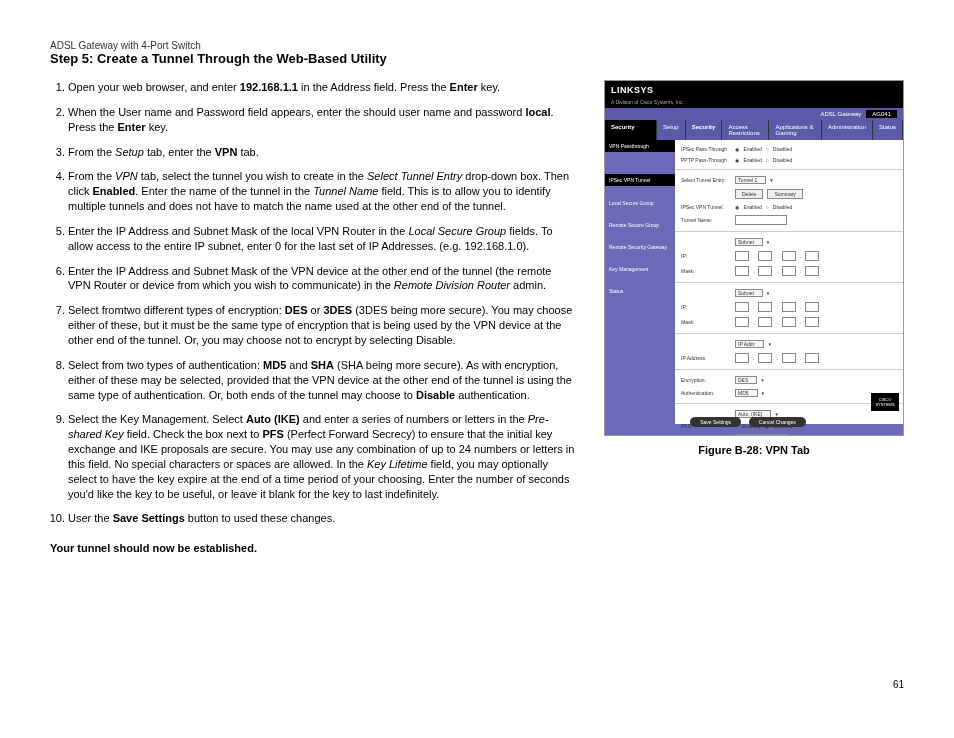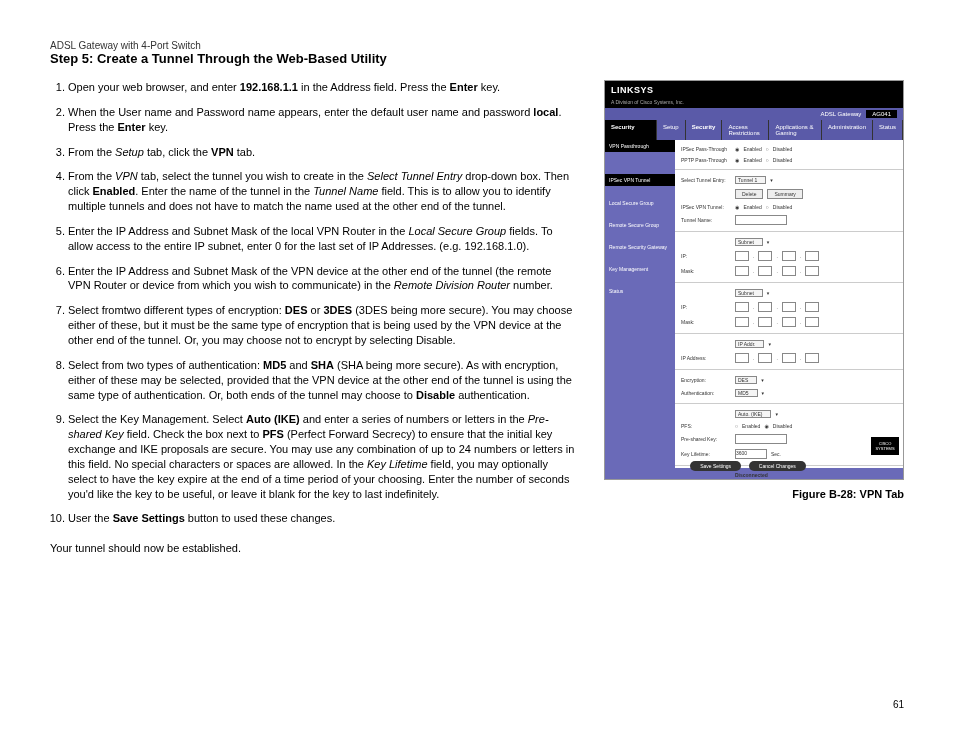--- a/index.html
+++ b/index.html
@@ -36,42 +36,42 @@
     margin: 0;
     padding-left: 18px;
   }
   ol li {
     margin-bottom: 10px;
     line-height: 1.35;
   }
   .b { font-weight: bold; }
   .i { font-style: italic; }
   .footer-note {
-    font-weight: normal;
+    font-weight: bold;
     margin-top: 16px;
   }
   .page-num {
     position: absolute;
-    bottom: 28px;
+    bottom: 48px;
     right: 50px;
     font-size: 10px;
   }
   .figure-col {
     width: 300px;
   }
   .figure-caption {
-    text-align: right;
+    text-align: center;
     font-weight: bold;
     font-size: 11px;
     margin-top: 8px;
   }
   
   .shot {
     width: 300px;
-    height: 400px;
+    height: 356px;
     border: 1px solid #999;
     box-sizing: border-box;
     background: #6a6ab8;
     position: relative;
     overflow: hidden;
     font-size: 6px;
   }
   .shot-top {
     background: #000;
     color: #fff;
@@ -195,25 +195,25 @@
 </head>
 <body>
 
 <div class="header-label">ADSL Gateway with 4-Port Switch</div>
 <div class="step-title">Step 5: Create a Tunnel Through the Web-Based Utility</div>
 
 <div class="content-row">
   <div class="text-col">
     <ol>
       <li><span>Open your web browser, and enter </span><span class="b">192.168.1.1</span><span> in the Address field. Press the </span><span class="b">Enter</span><span> key.</span></li>
-      <li><span>When the User name and Password name appears, enter the default user name and password </span><span class="b">local</span><span>. Press the </span><span class="b">Enter</span><span> key.</span></li>
-      <li><span>From the </span><span class="i">Setup</span><span> tab, click the </span><span class="b">VPN</span><span> tab.</span></li>
+      <li><span>When the User name and Password field appears, enter the should user name and password </span><span class="b">local</span><span>. Press the </span><span class="b">Enter</span><span> key.</span></li>
+      <li><span>From the </span><span class="i">Setup</span><span> tab, enter the </span><span class="b">VPN</span><span> tab.</span></li>
       <li><span>From the </span><span class="i">VPN</span><span> tab, select the tunnel you wish to create in the </span><span class="i">Select Tunnel Entry</span><span> drop-down box. Then click </span><span class="b">Enabled</span><span>. Enter the name of the tunnel in the </span><span class="i">Tunnel Name</span><span> field.  This is to allow you to identify multiple tunnels and does not have to match the name used at the other end of the tunnel.</span></li>
       <li><span>Enter the IP Address and Subnet Mask of the local VPN Router in the </span><span class="i">Local Secure Group</span><span> fields. To allow access to the entire IP subnet, enter 0 for the last set of IP Addresses. (e.g. 192.168.1.0).</span></li>
-      <li><span>Enter the IP Address and Subnet Mask of the VPN device at the other end of the tunnel (the remote VPN Router or device from which you wish to communicate) in the </span><span class="i">Remote Division Router</span><span> number.</span></li>
+      <li><span>Enter the IP Address and Subnet Mask of the VPN device at the other end of the tunnel (the remote VPN Router or device from which you wish to communicate) in the </span><span class="i">Remote Division Router</span><span> admin.</span></li>
       <li><span>Select fromtwo different types of encryption: </span><span class="b">DES</span><span> or </span><span class="b">3DES</span><span> (3DES being more secure).  You may choose either of these, but it must be the same type of encryption that is being used by the VPN device at the other end of the tunnel.  Or, you may choose not to encrypt by selecting Disable.</span></li>
       <li><span>Select from two types of authentication: </span><span class="b">MD5</span><span> and </span><span class="b">SHA</span><span> (SHA being more secure).  As with encryption, either of these may be selected, provided that the VPN device at the other end of the tunnel is using the same type of authentication.  Or, both ends of the tunnel may choose to </span><span class="b">Disable</span><span> authentication.</span></li>
       <li><span>Select the Key Management. Select </span><span class="b">Auto (IKE)</span><span> and enter a series of numbers or letters in the </span><span class="i">Pre-shared Key</span><span> field. Check the box next to </span><span class="b">PFS</span><span> (Perfect Forward Secrecy) to ensure that the initial key exchange and IKE proposals are secure. You may use any combination of up to 24 numbers or letters in this field. No special characters or spaces are allowed. In the </span><span class="i">Key Lifetime</span><span> field, you may optionally select to have the key expire at the end of a time period of your choosing.  Enter the number of seconds you'd like the key to be useful, or leave it blank for the key to last indefinitely.</span></li>
       <li><span>User the </span><span class="b">Save Settings</span><span> button to used these changes.</span></li>
     </ol>
     <div class="footer-note">Your tunnel should now be established.</div>
   </div>
 
   <div class="figure-col">
     <div class="shot">

